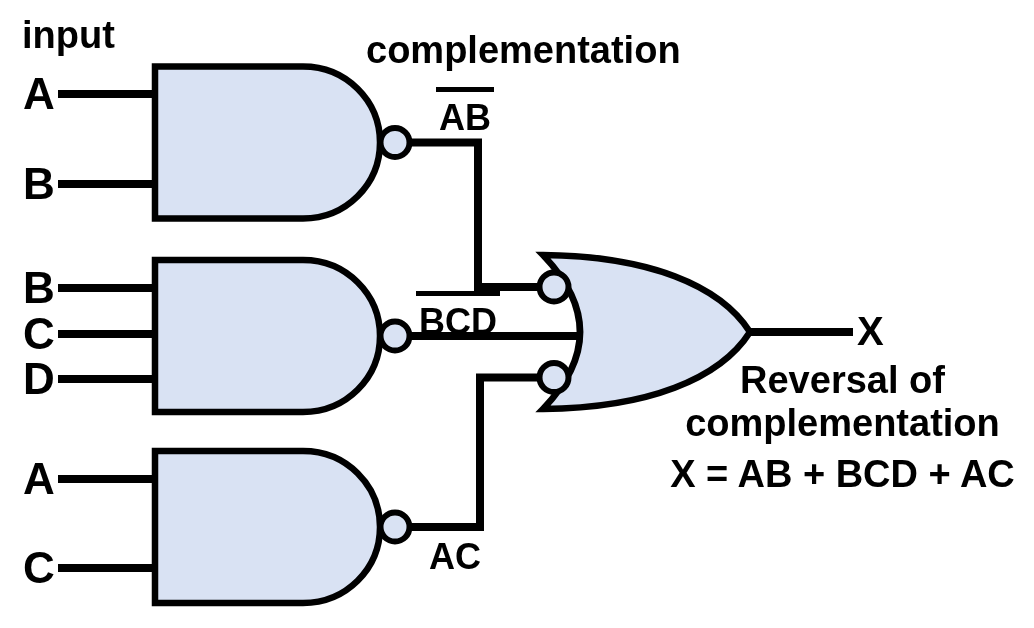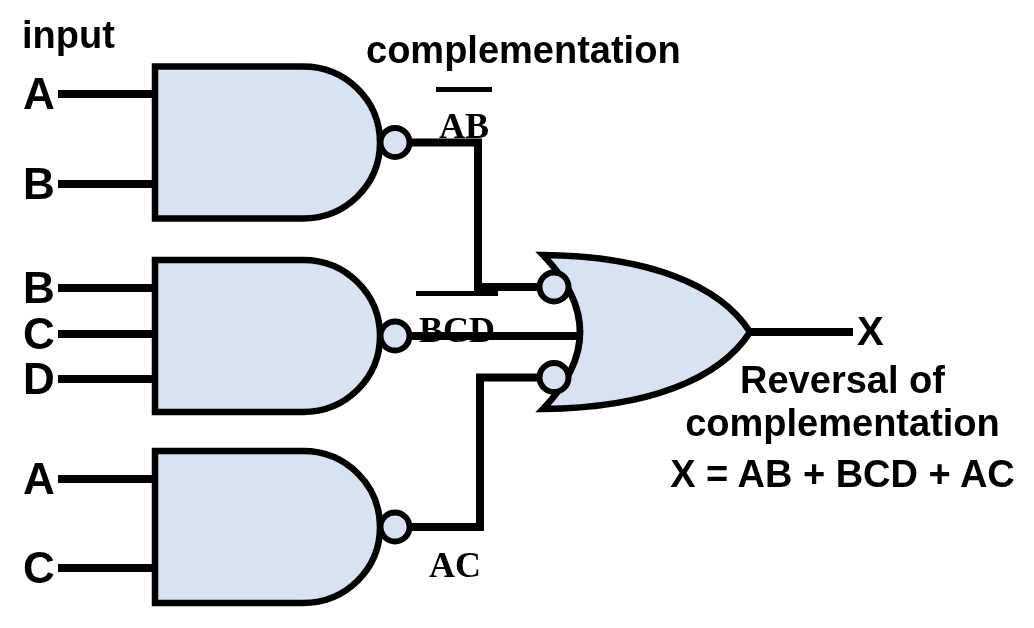--- a/index.html
+++ b/index.html
@@ -6,21 +6,21 @@
   .canvas {
     position:relative; width:1034px; height:628px; background:#ffffff;
     font-family:"Liberation Sans", sans-serif; font-weight:bold; color:#000;
     overflow:hidden;
   }
   .canvas svg { position:absolute; left:0; top:0; }
   .lbl { position:absolute; line-height:1; white-space:nowrap; }
   .sig  { font-size:44px; }
   .cap  { font-size:38px; }
   .outl { font-size:36px; }
-  .ov   { display:inline-block; border-top:5px solid #000; padding:16px 3px;font-family:Liberation Serif, serif; }
+  .ov   { display:inline-block; border-top:5px solid #000; padding:8px 3px; }
   .xout { font-size:40px; }
   .rblock { position:absolute; left:645px; top:361px; width:395px; text-align:center; }
   .rblock .l1 { font-size:38px; line-height:1; }
   .rblock .l2 { font-size:38px; line-height:1; margin-top:5px; }
   .rblock .l3 { font-size:38px; line-height:1; margin-top:13px; }
   .gate   { stroke:#000; stroke-width:6.5; }
   .bubble { stroke:#000; stroke-width:6; }
   .wire   { stroke:#000; stroke-width:8; fill:none; }
 </style>
 </head>

